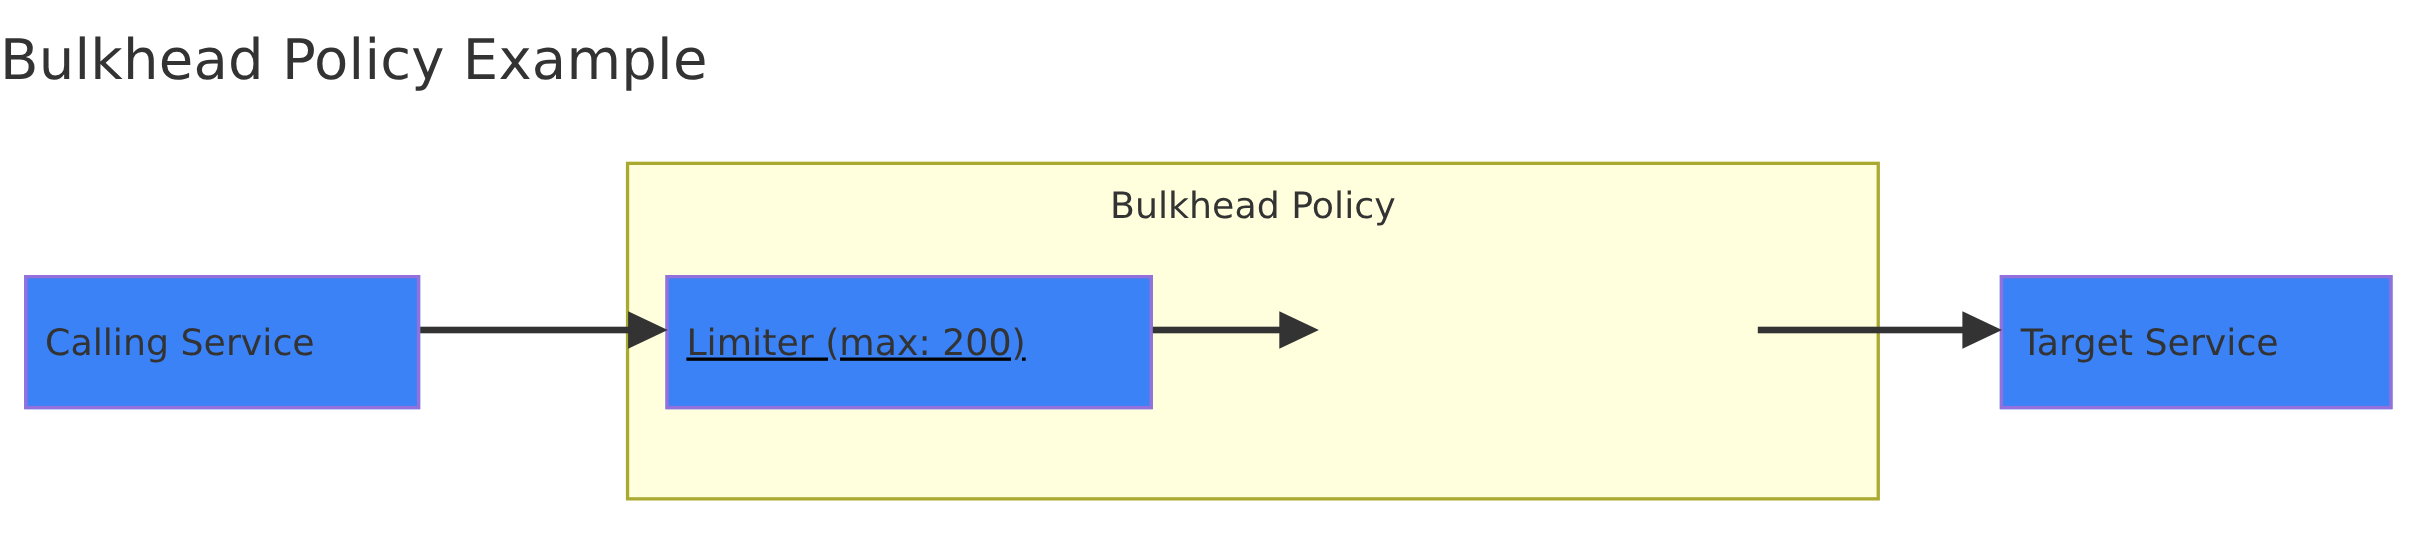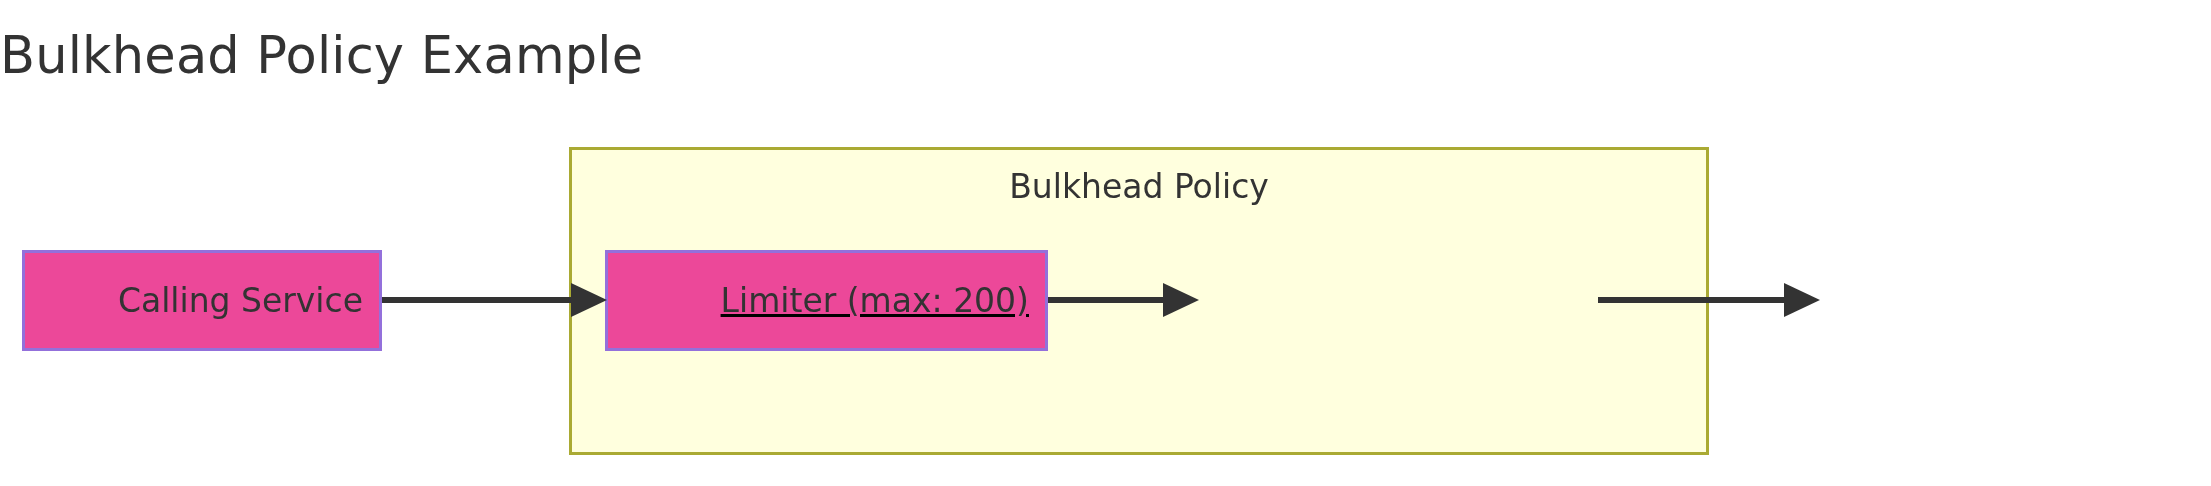--- a/index.html
+++ b/index.html
@@ -50,27 +50,27 @@
     text-align: center;
     font-size: 33px;
     line-height: 1.0;
     color: #333333;
     white-space: nowrap;
   }
   
   .node {
     position: absolute;
     top: 250px;
-    height: 101px;
-    background: #ec4899;
+    height: 122px;
+    background: #3b82f6;
     border: 3px solid #9370db;
     box-sizing: border-box;
     display: flex;
     align-items: center;
-    justify-content: flex-end;
+    justify-content: flex-start;
   }
   .node-label {
     font-size: 33px;
     line-height: 1.0;
     color: #333333;
     white-space: nowrap;
     padding: 0 16px;
   }
   #node-calling-service   { left: 22px;   width: 360px; }
   #node-limiter           { left: 605px;  width: 443px; text-decoration: underline; }
@@ -118,20 +118,23 @@
 
   <div class="node" id="node-calling-service">
     <span class="node-label">Calling Service</span>
   </div>
 
   <div class="node" id="node-limiter">
     <span class="node-label">Limiter (max: 200)</span>
   </div>
 
 
+  <div class="node" id="node-target-service">
+    <span class="node-label">Target Service</span>
+  </div>
 
   <div class="edge" id="edge-calling-to-limiter">
     <div class="edge-line"></div>
     <div class="edge-arrowhead"></div>
   </div>
 
   <div class="edge" id="edge-limiter-to-inflight">
     <div class="edge-line"></div>
     <div class="edge-arrowhead"></div>
   </div>

